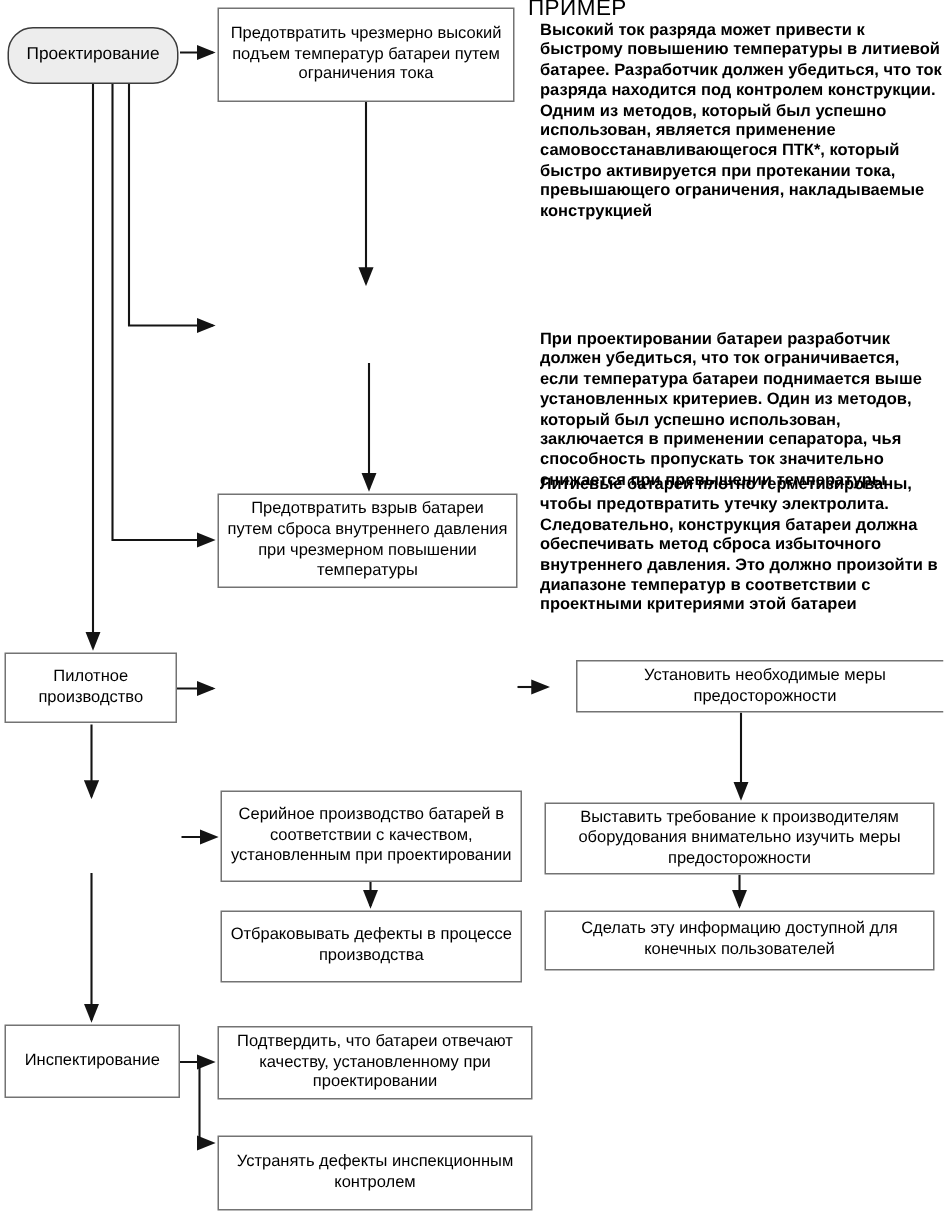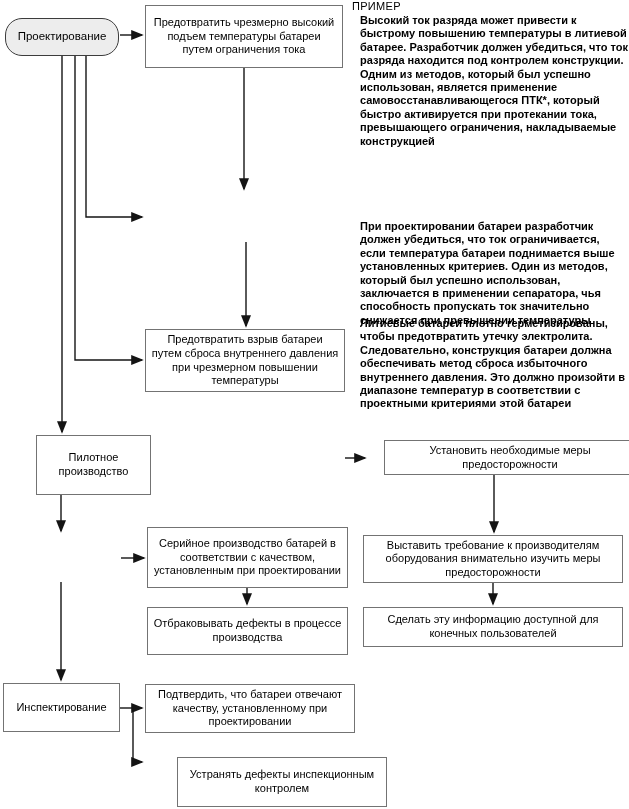--- a/index.html
+++ b/index.html
@@ -14,21 +14,21 @@
     display:flex;align-items:center;justify-content:center;
     text-align:center;font-size:11px;line-height:13.6px;
     padding:2px 5px;
   }
   .oval{
     border-radius:17px;background:#ededed;border:1.5px solid #3c3c3c;
     font-size:11.5px;
   }
   .example{position:absolute;left:352px;top:0;width:277px;}
   .ex-title{
-    position:absolute;left:0;top:-1px;font-size:11px;line-height:14px;
+    position:absolute;left:0;top:-1px;font-size:15px;line-height:14px;
     letter-spacing:.3px;
   }
   .ex-par{
     position:absolute;left:8px;width:268px;margin:0;
     font-size:11px;line-height:13.4px;font-weight:bold;
   }
   .ex-p1{top:14px;}
   .ex-p2{top:180px;margin-top:40px;}
   .ex-p3{top:317px;}
 </style>
@@ -57,29 +57,29 @@
       <path d="M247 588 L247 604" marker-end="url(#arr)"></path>
       <path d="M494 475 L494 532" marker-end="url(#arr)"></path>
       <path d="M493 583 L493 604" marker-end="url(#arr)"></path>
       <path d="M61 582 L61 680" marker-end="url(#arr)"></path>
       <path d="M120 708 L142 708" marker-end="url(#arr)"></path>
       <path d="M133 708 L133 762 L142 762" marker-end="url(#arr)"></path>
     </g>
   </svg>
 
   <div class="node oval" style="left:5px;top:18px;width:114px;height:38px;">Проектирование</div>
-  <div class="node" style="left:3px;top:435px;width:115px;height:60px;margin-left:33px;">Пилотное производство</div>
+  <div class="node" style="left:3px;top:435px;width:115px;height:47px;">Пилотное производство</div>
   <div class="node" style="left:3px;top:683px;width:117px;height:49px;">Инспектирование</div>
 
-  <div class="node" style="left:145px;top:5px;width:198px;height:63px;">Предотвратить чрезмерно высокий подъем температуры батареи путем ограничения тока</div>
+  <div class="node" style="left:145px;top:5px;width:198px;height:63px;">Предотвратить чрезмерно высокий подъем температур батареи путем ограничения тока</div>
   <div class="node" style="left:145px;top:329px;width:200px;height:63px;">Предотвратить взрыв батареи путем сброса внутреннего давления при чрезмерном повышении температуры</div>
   <div class="node" style="left:147px;top:527px;width:201px;height:61px;">Серийное производство батарей в соответствии с качеством, установленным при проектировании</div>
   <div class="node" style="left:147px;top:607px;width:201px;height:48px;">Отбраковывать дефекты в процессе производства</div>
   <div class="node" style="left:145px;top:684px;width:210px;height:49px;">Подтвердить, что батареи отвечают качеству, установленному при проектировании</div>
-  <div class="node" style="left:145px;top:757px;width:210px;height:50px;margin-left:32px;">Устранять дефекты инспекционным контролем</div>
+  <div class="node" style="left:145px;top:757px;width:210px;height:50px;">Устранять дефекты инспекционным контролем</div>
 
   <div class="node" style="left:368px;top:440px;width:252px;height:35px;margin-left:16px;">Установить необходимые меры предосторожности</div>
   <div class="node" style="left:363px;top:535px;width:260px;height:48px;">Выставить требование к производителям оборудования внимательно изучить меры предосторожности</div>
   <div class="node" style="left:363px;top:607px;width:260px;height:40px;">Сделать эту информацию доступной для конечных пользователей</div>
 
   <div class="example">
     <div class="ex-title">ПРИМЕР</div>
     <p class="ex-par ex-p1">Высокий ток разряда может привести к быстрому повышению температуры в литиевой батарее. Разработчик должен убедиться, что ток разряда находится под контролем конструкции. Одним из методов, который был успешно использован, является применение самовосстанавливающегося ПТК*, который быстро активируется при протекании тока, превышающего ограничения, накладываемые конструкцией</p>
     <p class="ex-par ex-p2">При проектировании батареи разработчик должен убедиться, что ток ограничивается, если температура батареи поднимается выше установленных критериев. Один из методов, который был успешно использован, заключается в применении сепаратора, чья способность пропускать ток значительно снижается при превышении температуры</p>
     <p class="ex-par ex-p3">Литиевые батареи плотно герметизированы, чтобы предотвратить утечку электролита. Следовательно, конструкция батареи должна обеспечивать метод сброса избыточного внутреннего давления. Это должно произойти в диапазоне температур в соответствии с проектными критериями этой батареи</p>

